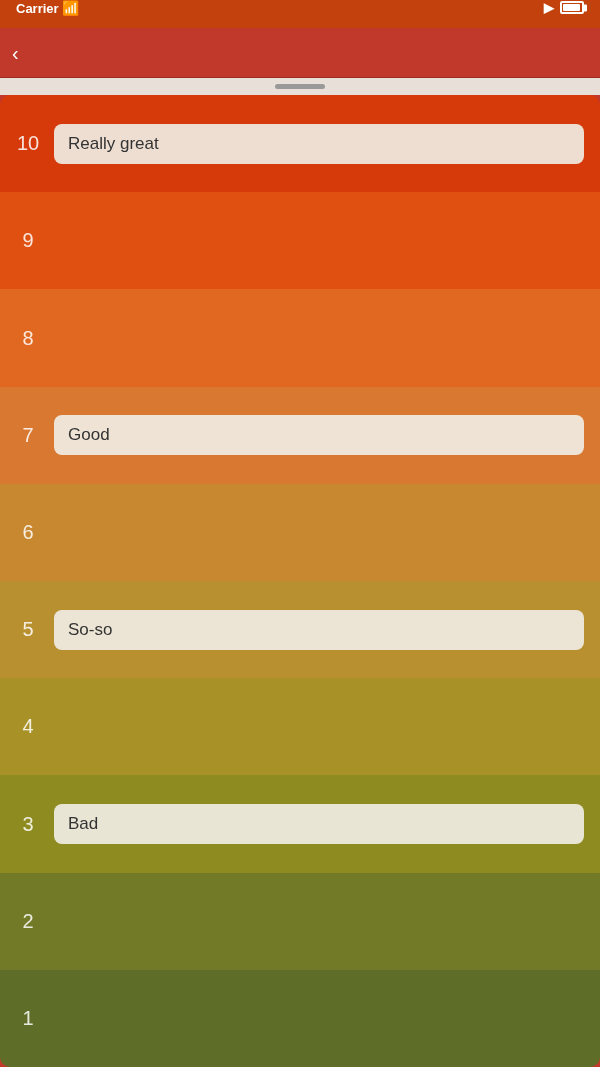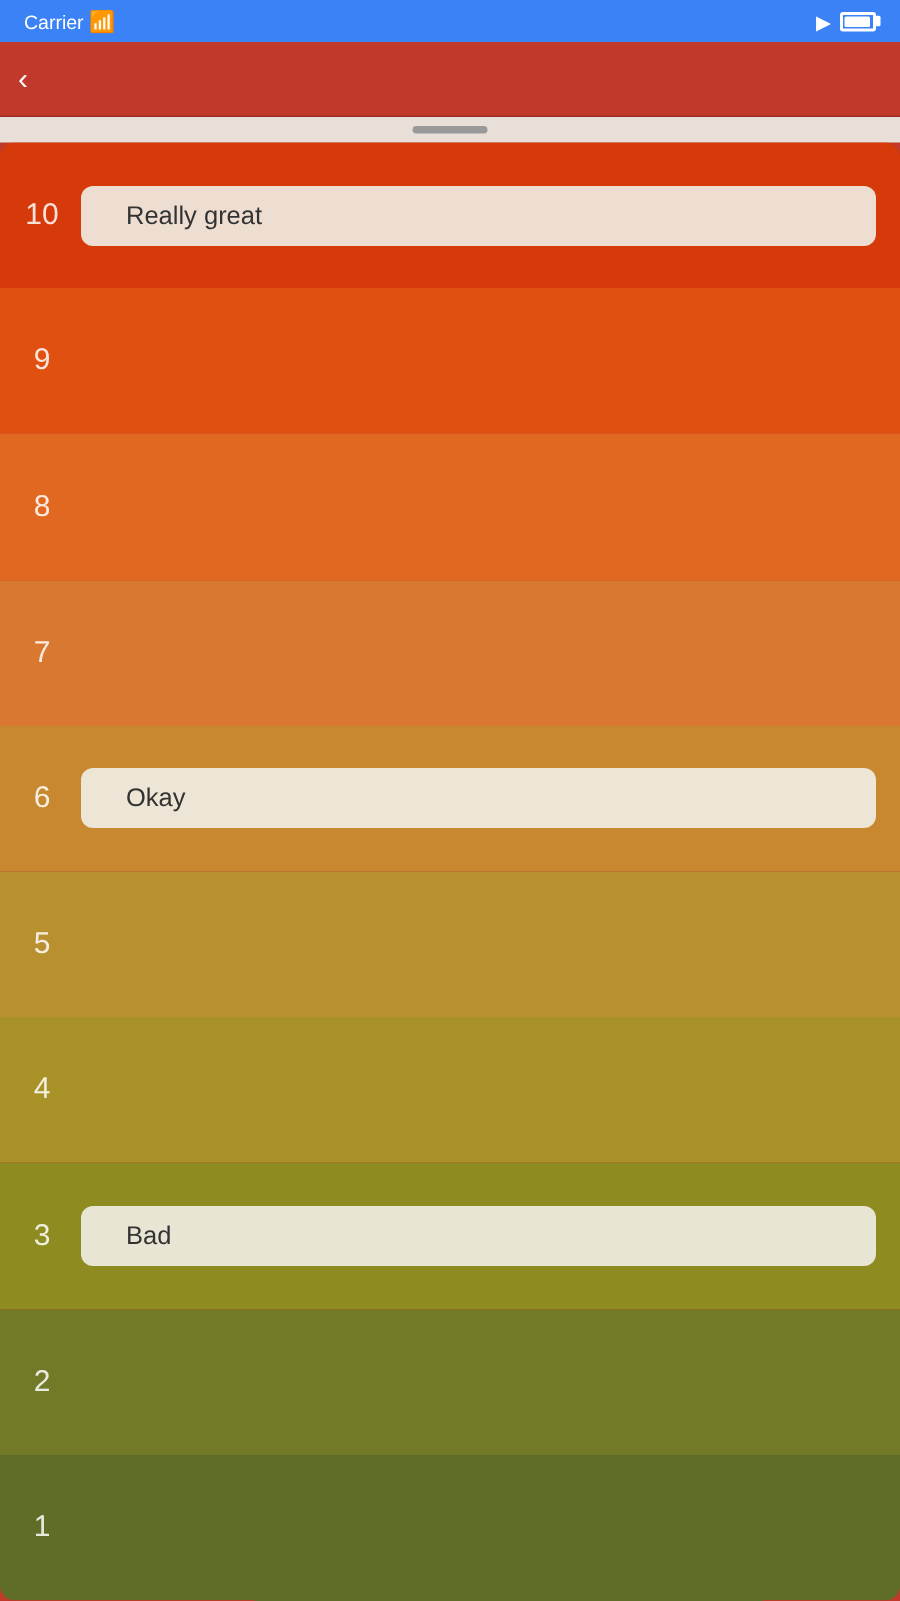--- a/index.html
+++ b/index.html
@@ -7,29 +7,29 @@
     body {
       width: 600px;
       height: 1067px;
       font-family: -apple-system, 'Helvetica Neue', Helvetica, Arial, sans-serif;
       overflow: hidden;
       background: #c0392b;
     }
 
     
     .status-bar {
-      background: #3b82f6;
+      background: #c2410c;
       height: 28px;
       display: flex;
-      align-items: center;
+      align-items: flex-start;
       justify-content: space-between;
       padding: 0 16px;
       color: white;
       font-size: 14px;
-      font-weight: 400;
+      font-weight: 700;
     }
     .status-bar .carrier { font-size: 13px; }
     .status-bar .time { font-size: 15px; font-weight: 600; }
     .status-bar .battery-area {
       display: flex;
       align-items: center;
       gap: 6px;
       font-size: 13px;
     }
     .battery-icon {
@@ -138,21 +138,21 @@
       font-weight: 500;
       width: 24px;
       text-align: center;
       flex-shrink: 0;
     }
 
     .mood-input-box {
       flex: 1;
       background: rgba(240, 237, 228, 0.92);
       border-radius: 8px;
-      padding: 10px 30px;
+      padding: 10px 14px;
       font-size: 17px;
       color: #333;
       border: none;
       outline: none;
       cursor: pointer;
     }
 
     
     .mood-10 { background: #d63a0a; }
     .mood-9  { background: #e05010; }
@@ -201,27 +201,28 @@
       <input type="text" class="mood-input-box" value="Really great" style="">
     </div>
     <div class="mood-item mood-9">
       <span class="mood-number">9</span>
     </div>
     <div class="mood-item mood-8">
       <span class="mood-number">8</span>
     </div>
     <div class="mood-item mood-7">
       <span class="mood-number">7</span>
+      <input type="text" class="mood-input-box" value="Good" style="">
     </div>
     <div class="mood-item mood-6">
       <span class="mood-number">6</span>
-      <input type="text" class="mood-input-box" value="Okay" style="">
     </div>
     <div class="mood-item mood-5">
       <span class="mood-number">5</span>
+      <input type="text" class="mood-input-box" value="So-so" style="">
     </div>
     <div class="mood-item mood-4">
       <span class="mood-number">4</span>
     </div>
     <div class="mood-item mood-3">
       <span class="mood-number">3</span>
       <input type="text" class="mood-input-box" value="Bad" style="">
     </div>
     <div class="mood-item mood-2">
       <span class="mood-number">2</span>

